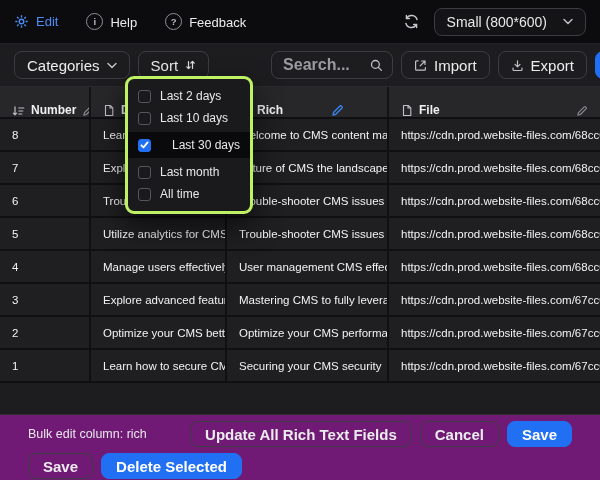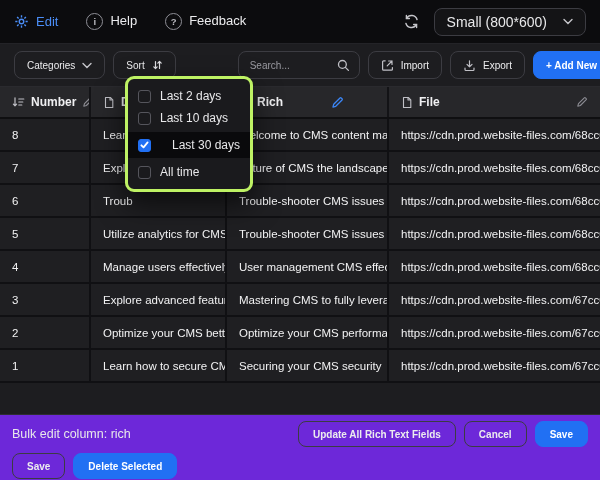--- a/index.html
+++ b/index.html
@@ -10,21 +10,21 @@
     -webkit-font-smoothing:antialiased;
   }
   svg { display:block; }
 
   
   .topbar {
     position:absolute; top:0; left:0; right:0; height:44px;
     background:#0c0c0e; border-bottom:1px solid #232327;
     display:flex; align-items:center; padding:0 14px; box-sizing:border-box;
   }
-  .topbar-item { display:flex; align-items:flex-start; gap:7px; margin-right:28px; font-size:13px; cursor:pointer; }
+  .topbar-item { display:flex; align-items:flex-end; gap:7px; margin-right:28px; font-size:13px; cursor:pointer; }
   .topbar-item.edit { color:#4b8ef8; }
   .circ {
     width:15px; height:15px; border:1.2px solid #8f8f96; border-radius:50%;
     display:flex; align-items:center; justify-content:center;
     font-size:9.5px; color:#b9b9bf; font-weight:700;
   }
   .spacer { flex:1; }
   .refresh-btn { margin-right:14px; cursor:pointer; color:#c5c5ca; }
   .size-select {
     display:flex; align-items:center; justify-content:space-between; gap:16px;
@@ -33,42 +33,42 @@
   }
 
   
   .toolbar {
     position:absolute; top:44px; left:0; right:0; height:42px;
     display:flex; align-items:center; padding:0 14px; gap:8px; box-sizing:border-box;
   }
   .btn {
     display:flex; align-items:center; gap:7px; height:28px; padding:0 12px;
     border:1px solid #3c3c42; border-radius:8px; background:transparent;
-    color:#ececee; font-size:10px; font-family:inherit; cursor:pointer; white-space:nowrap;
+    color:#ececee; font-size:15px; font-family:inherit; cursor:pointer; white-space:nowrap;
   }
   .btn-primary { background:#2170f3; border-color:#2170f3; color:#fff; font-weight:700; }
   .search {
     display:flex; align-items:center; gap:6px; height:28px; width:122px;
     margin-left:54px; padding:0 9px; box-sizing:border-box;
     border:1px solid #3c3c42; border-radius:8px; background:transparent;
   }
   .search input {
     flex:1; min-width:0; background:transparent; border:none; outline:none;
-    color:#ececee; font-size:10px; font-family:inherit;
+    color:#ececee; font-size:16px; font-family:inherit;font-weight:bold;
   }
   .search input::placeholder { color:#9a9aa1; }
   .icon-gray { color:#c0c0c6; }
   .ml-auto { margin-left:auto; }
 
   
   .table { position:absolute; top:86px; left:0; right:0; }
   .thead, .trow { display:grid; grid-template-columns:91px 136px 162px 1fr; }
   .thead { height:30px; background:#27272a; border-bottom:2px solid #0f0f11; border-top:1px solid #2a2a2e; }
   .th {
-    display:flex; align-items:center; gap:6px; padding:0 8px 0 12px;
+    display:flex; align-items:flex-end; gap:6px; padding:0 8px 0 12px;
     font-size:12px; font-weight:700; color:#f0f0f2;
     border-right:2px solid #131316; overflow:hidden; white-space:nowrap;
   }
   .th:last-child { border-right:none; }
   .trow { height:31px; background:#1f1f22; border-bottom:2px solid #101013; }
   .td {
     display:flex; align-items:center; padding:0 8px 0 12px;
     font-size:11.5px; color:#f2f2f3;
     border-right:2px solid #101013; overflow:hidden; white-space:nowrap;
   }
@@ -89,22 +89,22 @@
   .cb {
     width:13px; height:13px; box-sizing:border-box; flex:none;
     border:1px solid #55555c; border-radius:3px; background:transparent;
     display:flex; align-items:center; justify-content:center;
   }
   .cb.on { background:#2170f3; border-color:#2170f3; }
 
   
   .footer {
     position:absolute; left:0; right:0; top:414px; bottom:0;
-    background:#6d28d9; border-top:1px solid #2e2e33;
-    padding:4px 12px; box-sizing:border-box;
+    background:#701a75; border-top:1px solid #2e2e33;
+    padding:4px 28px; box-sizing:border-box;
   }
   .frow1 { display:flex; align-items:center; height:28px; margin-top:1px; }
   .bulk-label { font-size:12.5px; color:#e8e8ea; }
   .fbtns { display:flex; gap:8px; margin-left:auto; }
   .frow2 { display:flex; gap:8px; margin-top:5px; }
   .btn-sm { height:26px; padding:0 14px; font-weight:600; }
 </style>
 </head>
 <body>
 
@@ -312,20 +312,24 @@
         <span class="cb"></span>
         <span>Last 10 days</span>
       </div>
       <div class="dd-item checked">
         <span class="cb on">
           <svg width="9" height="8" viewBox="0 0 10 9" fill="none" stroke="#fff" stroke-width="2" stroke-linecap="round" stroke-linejoin="round">
             <path d="M1.5 4.8l2.4 2.4 4.6-5.6"></path>
           </svg>
         </span>
         <span>Last 30 days</span>
+      </div>
+      <div class="dd-item">
+        <span class="cb"></span>
+        <span>Last month</span>
       </div>
       <div class="dd-item">
         <span class="cb"></span>
         <span>All time</span>
       </div>
     </div>
 
   <div class="footer">
     <div class="frow1">
       <span class="bulk-label">Bulk edit column: rich</span>

